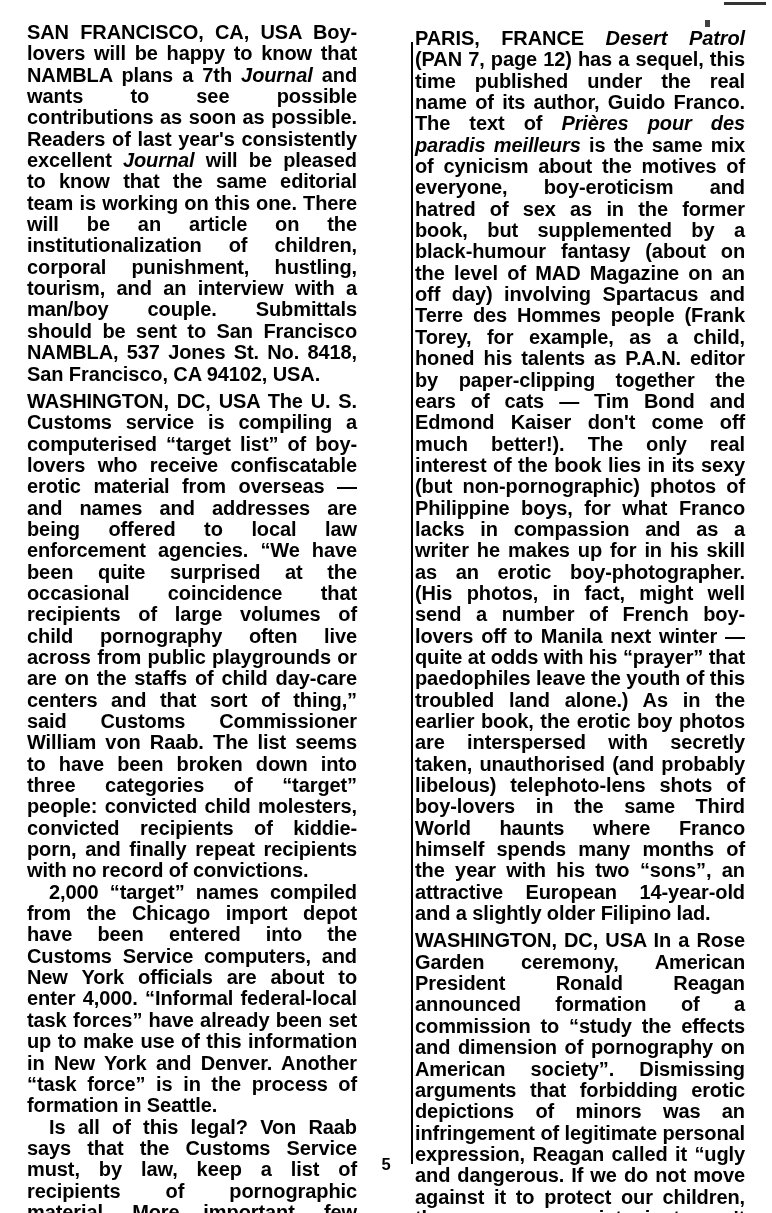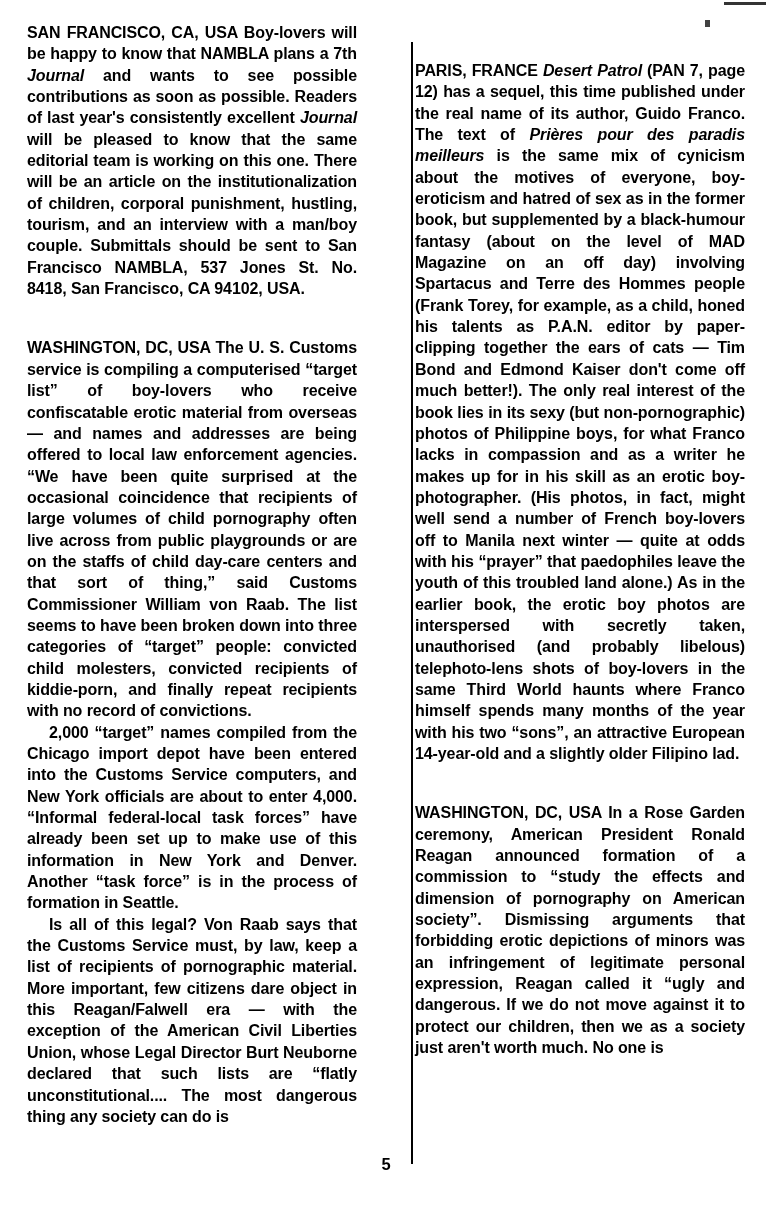--- a/index.html
+++ b/index.html
@@ -62,29 +62,29 @@
     top: 20px;
     width: 2px;
     height: 1122px;
     background: #000;
   }
 
   p.para {
     margin: 0 0 0 0;
     text-align: justify;
     text-justify: inter-word;
-    font-size: 16px;
+    font-size: 20px;
     line-height: 21.35px;
     letter-spacing: -0.1px;
     word-spacing: 0px;
     font-weight: 700;
     -webkit-font-smoothing: none;
   }
   p.para.gap {
-    margin-top: 38px;
+    margin-top: 6px;
   }
   p.para.indent {
     text-indent: 22px;
   }
   p.para i, p.para em {
     font-style: italic;
   }
 
   .page-number {
     position: absolute;

